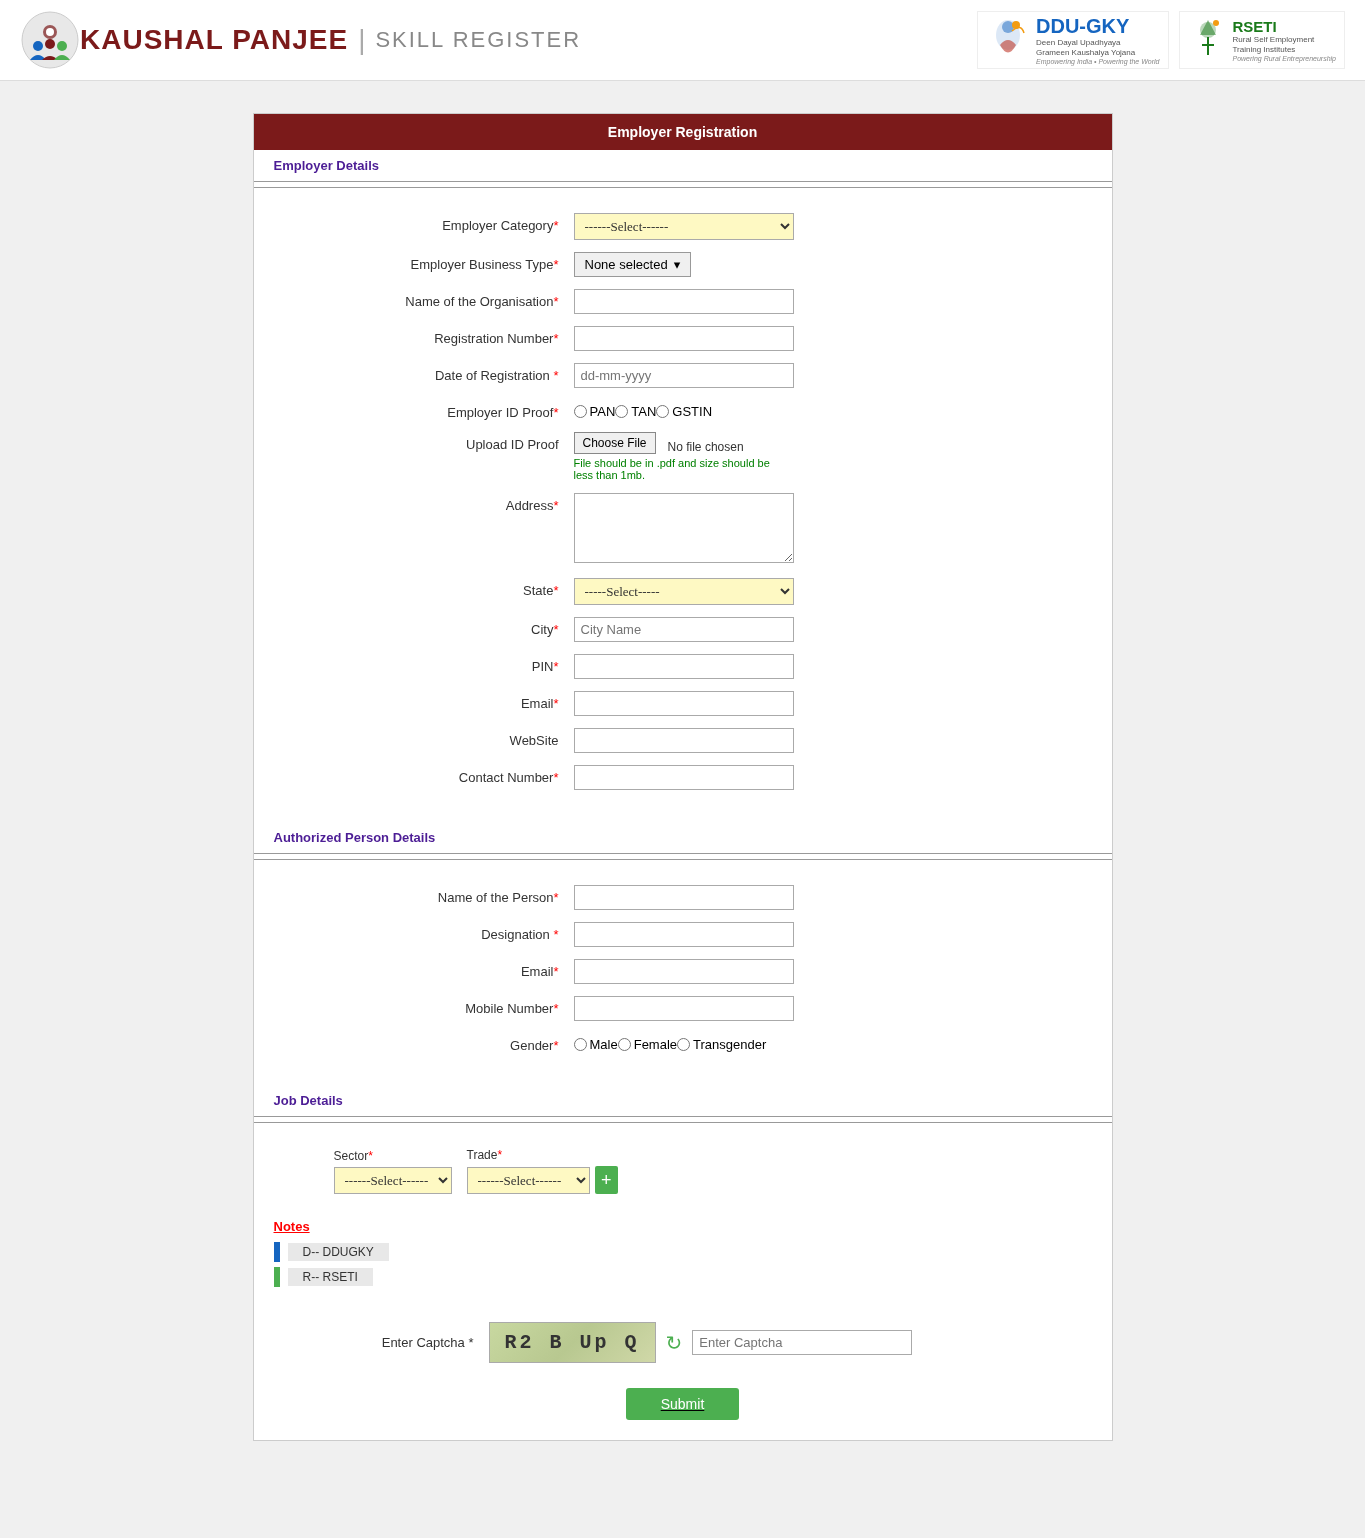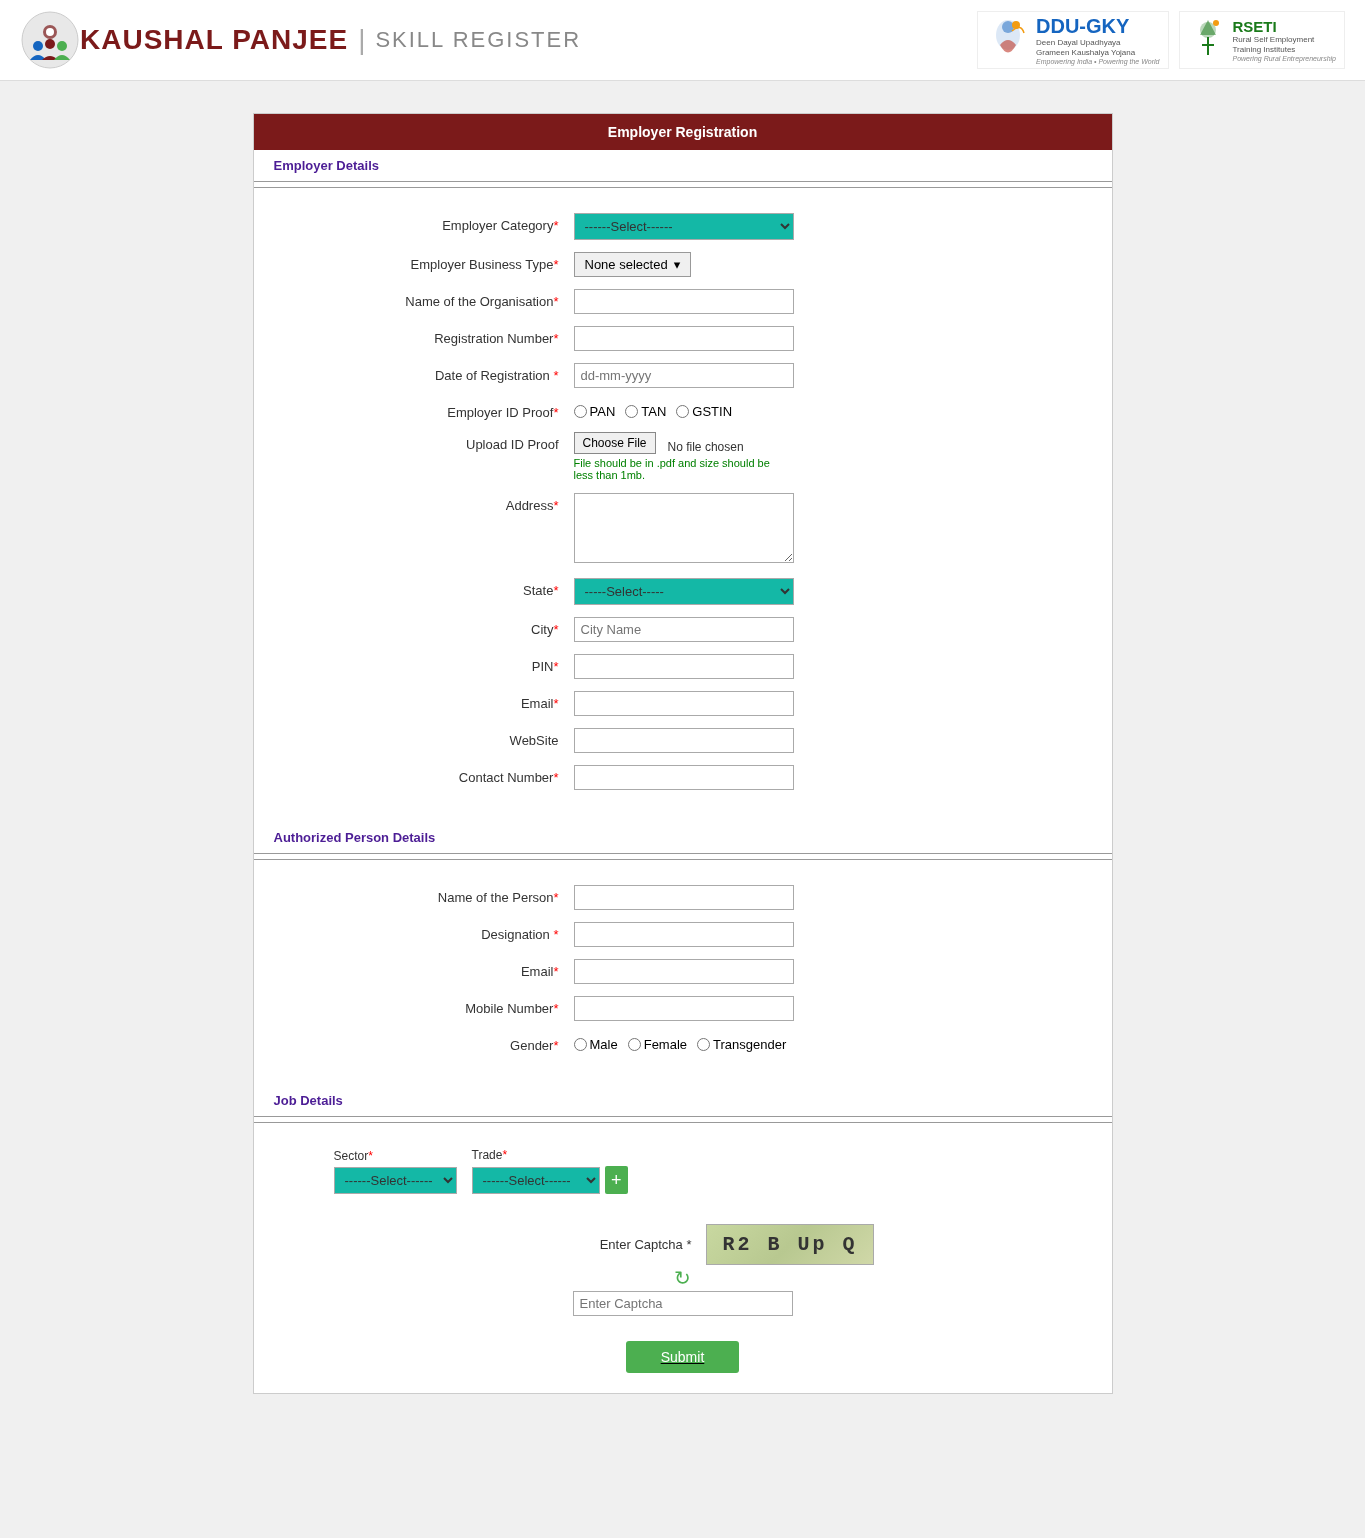--- a/index.html
+++ b/index.html
@@ -106,42 +106,42 @@
       max-width: 220px;
     }
 
     textarea {
       height: 70px;
       resize: vertical;
     }
 
     select {
       max-width: 220px;
-      background: #14b8a6;
+      background: #fef9c3;
+      font-family: Liberation Serif, serif;
     }
 
     .multiselect-btn {
       background: #f0f0f0;
       border: 1px solid #999;
       padding: 4px 10px;
       font-size: 13px;
       cursor: pointer;
       display: inline-flex;
       align-items: center;
       gap: 6px;
     }
 
     .date-input {
       color: #aaa;
     }
 
     .radio-group {
       display: flex;
       align-items: flex-end;
-      gap: 10px;
       padding-top: 4px;
     }
 
     .radio-group label {
       display: flex;
       align-items: center;
       gap: 3px;
       font-size: 13px;
     }
 
@@ -259,24 +259,24 @@
       background: #e8e8e8;
       padding: 2px 15px;
       font-size: 12px;
       color: #333;
       min-width: 80px;
       text-align: center;
     }
 
     .captcha-section {
       display: flex;
-      flex-direction: column;
+      flex-direction: row;
       align-items: center;
       padding: 15px 20px;
-      gap: 1px;
+      gap: 10px;
     }
 
     .captcha-row {
       display: flex;
       align-items: center;
       gap: 15px;
     }
 
     .captcha-label {
       font-size: 13px;
@@ -691,20 +691,35 @@
             <option>------Select------</option>
           </select>
           <button class="add-btn">
             <span>+</span>
           </button>
         </div>
       </div>
     </div>
   </div>
 
+  <div class="notes-section">
+    <div class="notes-title">Notes</div>
+    <div class="note-item">
+      <div class="note-bar" style="background:#1565c0;"></div>
+      <div class="note-label">
+        <span>D-- DDUGKY</span>
+      </div>
+    </div>
+    <div class="note-item">
+      <div class="note-bar" style="background:#4caf50;"></div>
+      <div class="note-label">
+        <span>R-- RSETI</span>
+      </div>
+    </div>
+  </div>
 
   <div class="captcha-section">
     <div class="captcha-row">
       <div class="captcha-label">
         <span>Enter Captcha</span><span class="required"> *</span>
       </div>
       <div class="captcha-img">R2 B Up Q</div>
     </div>
     <div class="captcha-refresh">
       <span>↻</span>

